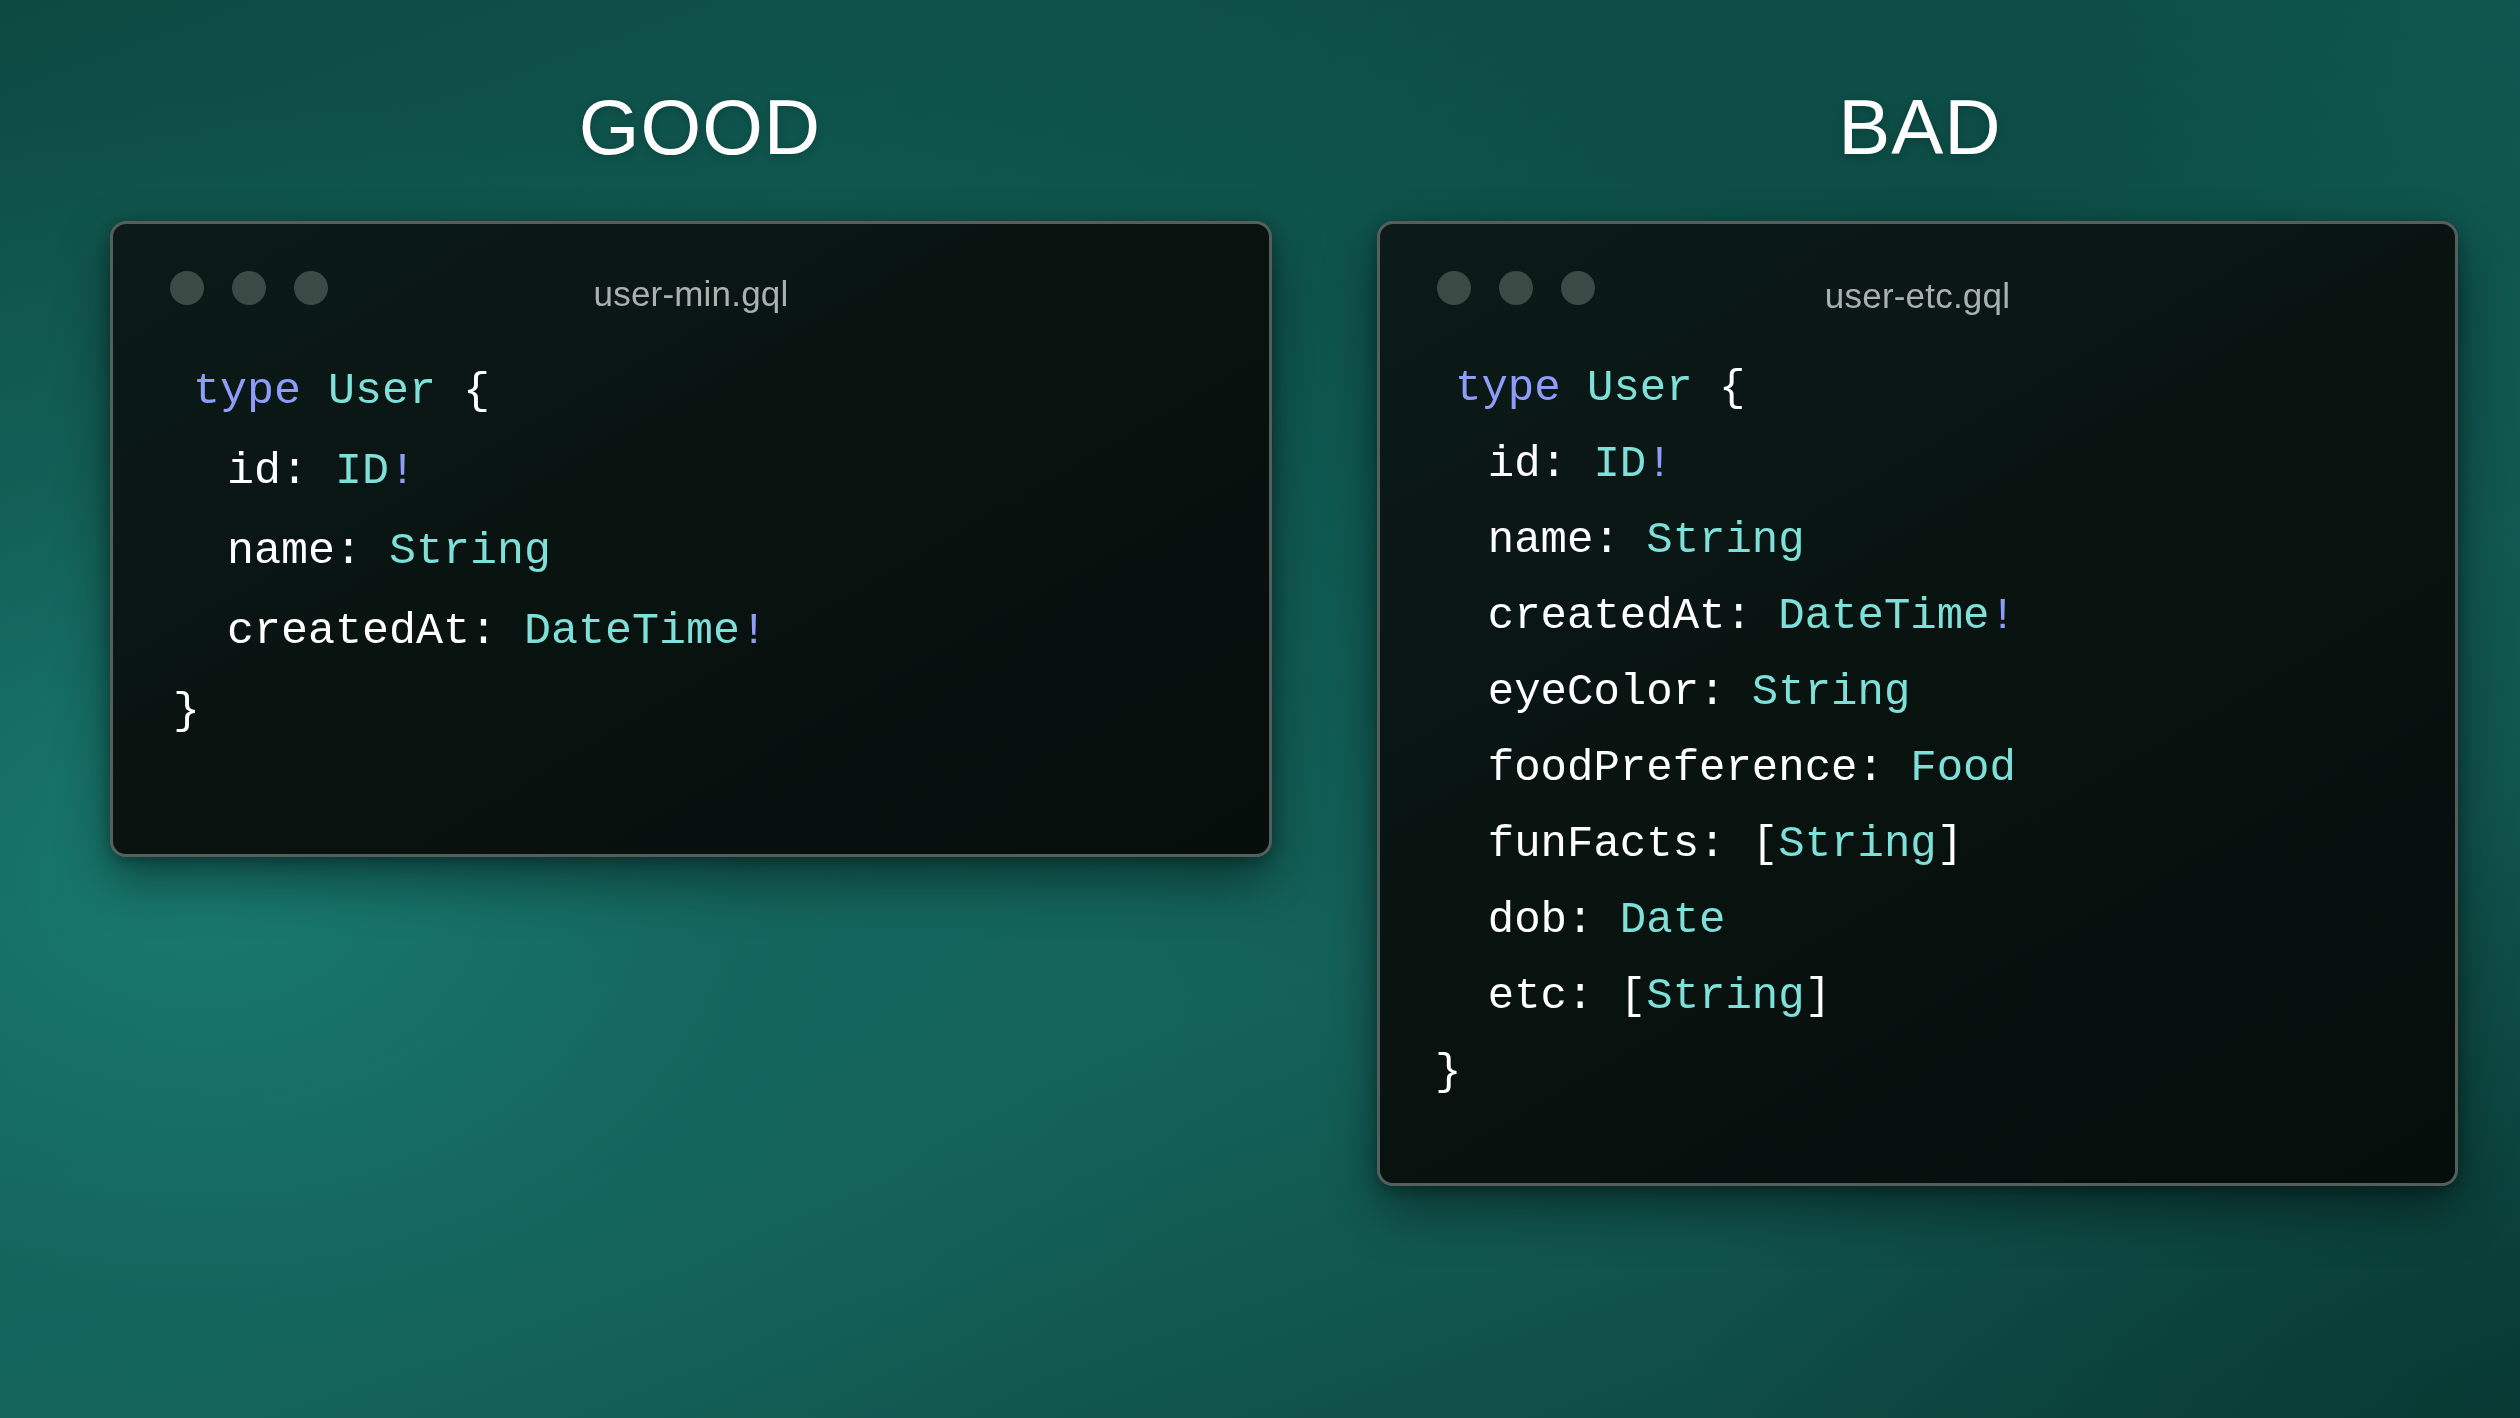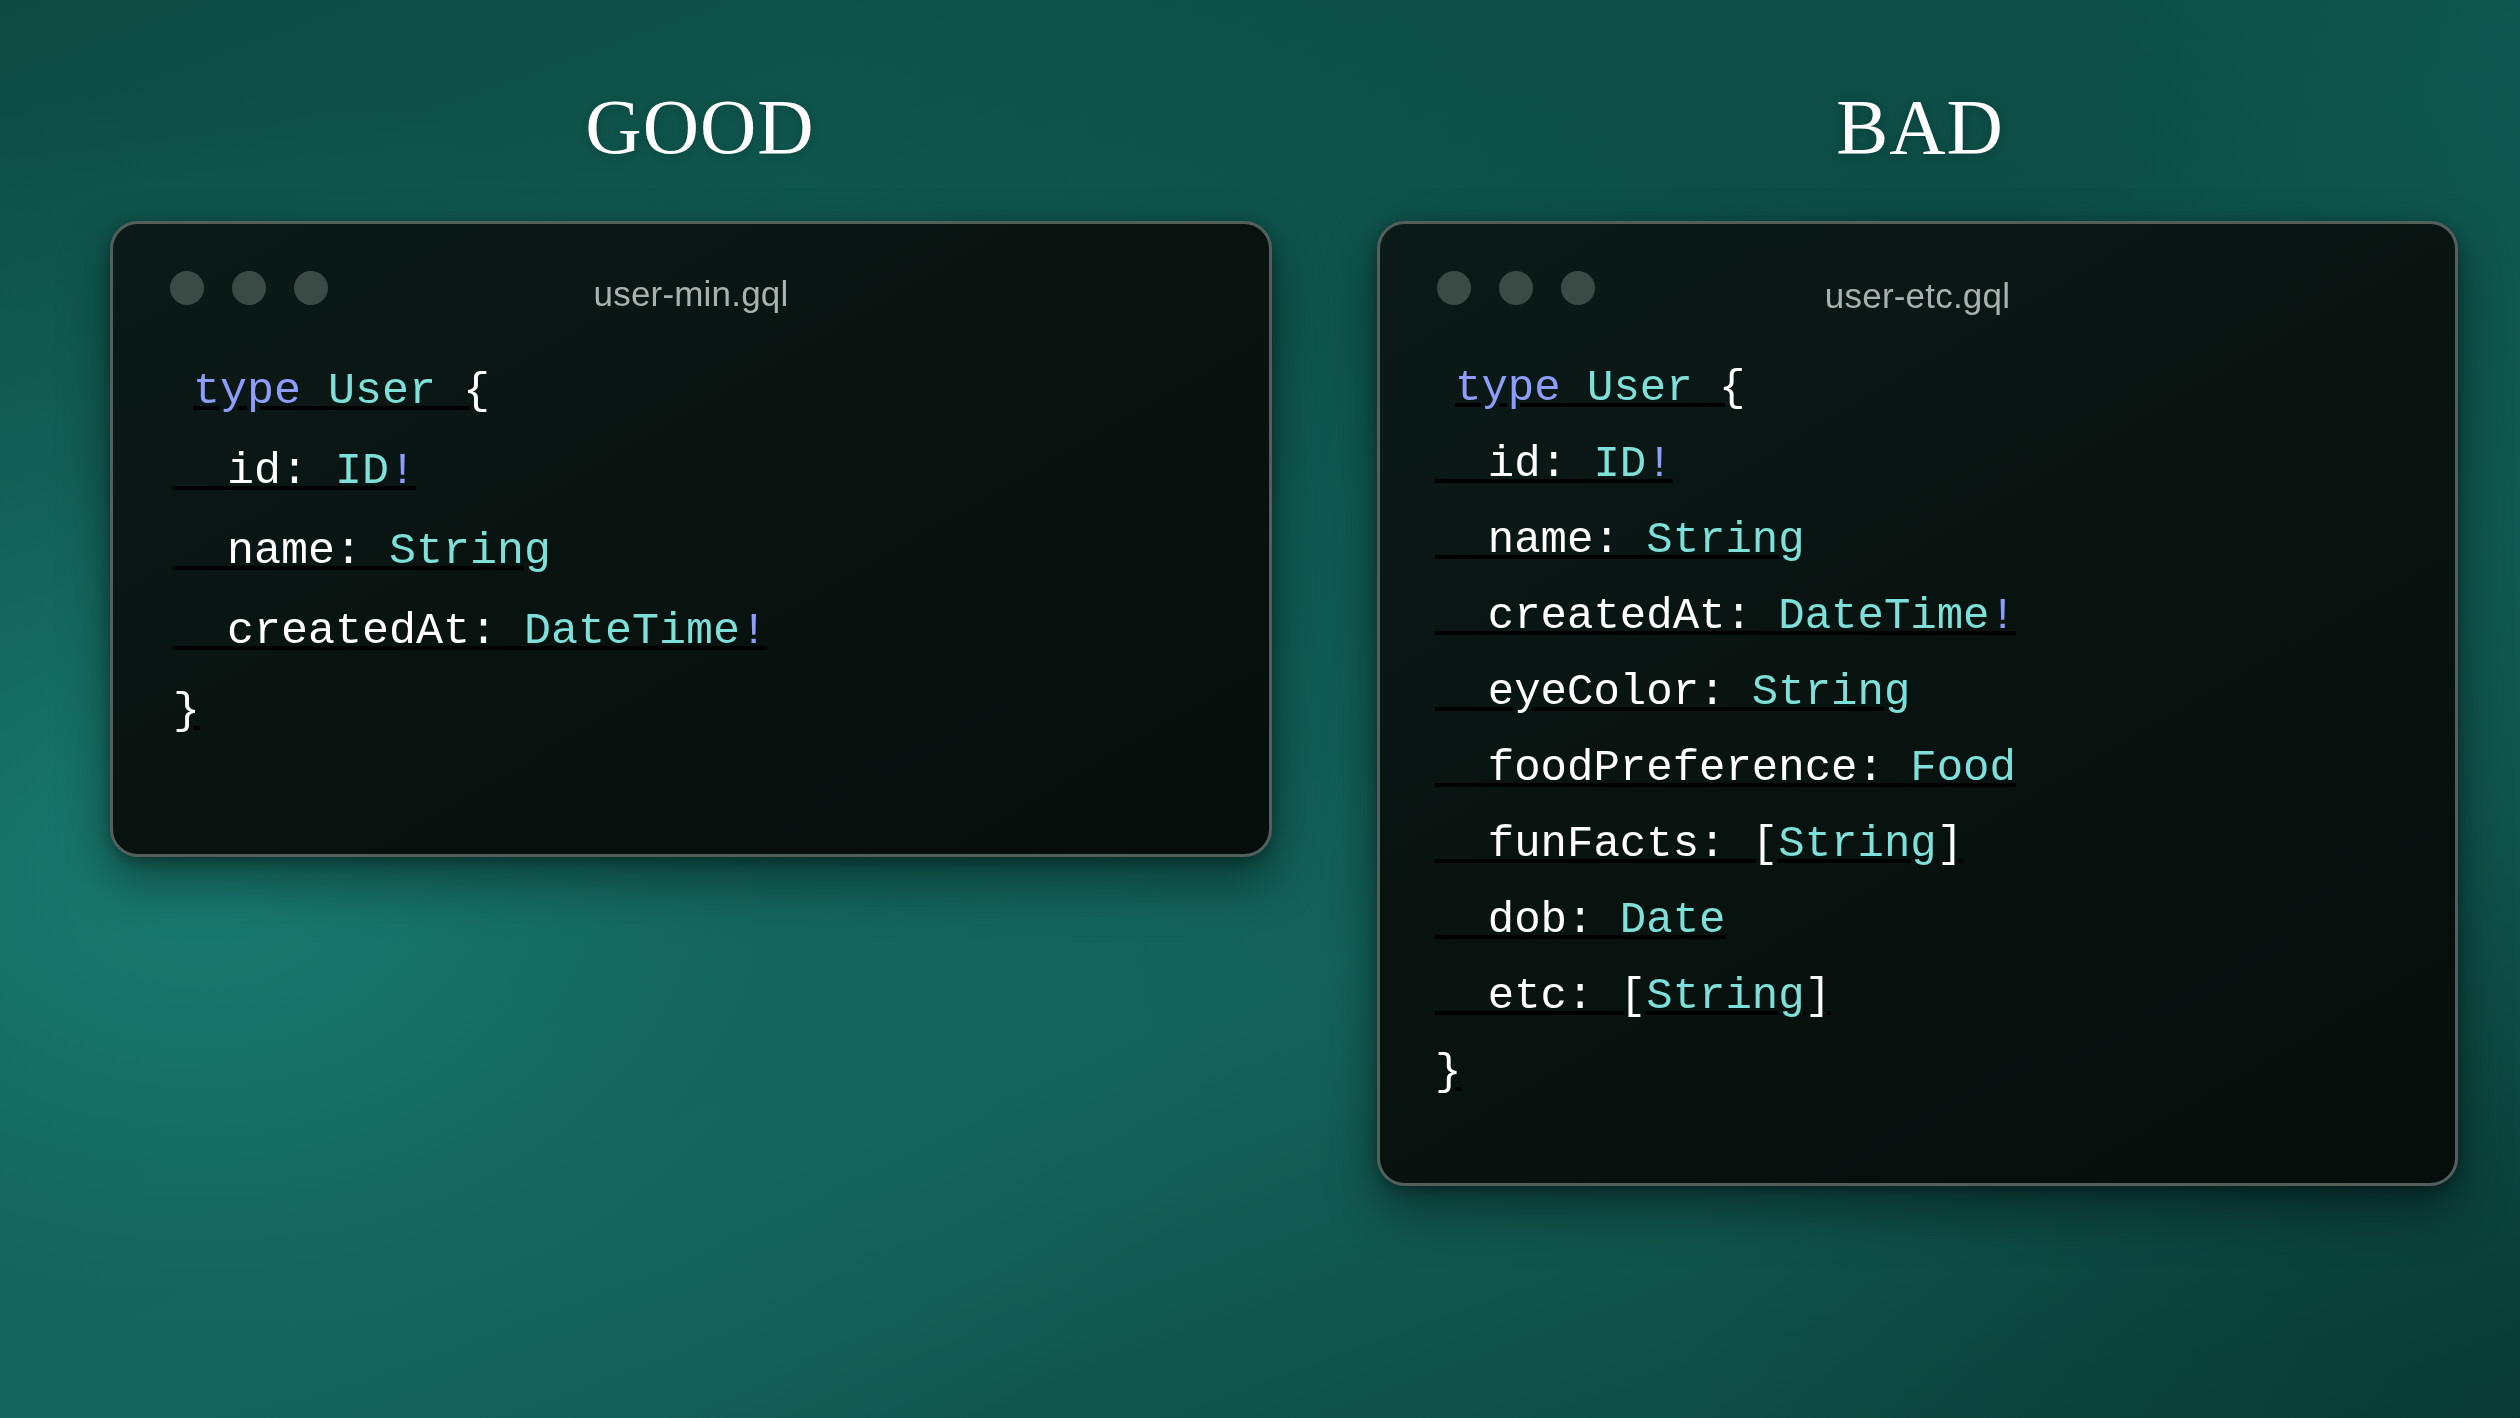--- a/index.html
+++ b/index.html
@@ -43,34 +43,32 @@
   .heading {
     position: absolute;
     color: #ffffff;
     font-size: 78px;
     font-weight: 300;
     letter-spacing: 1px;
     line-height: 1;
     white-space: nowrap;
     text-align: center;
     text-shadow: 0 2px 10px rgba(0,0,0,0.18);
-    font-family: Liberation Serif, serif;
   }
   #heading-good { left: 110px;  top: 88px; width: 1180px; }
   #heading-bad  { left: 1380px; top: 88px; width: 1080px; }
 
   
   .card {
     position: absolute;
     background: linear-gradient(150deg, #0c1b18 0%, #08120f 55%, #060e0c 100%);
     border: 3px solid #545e5b;
-    border-radius: 28px;
+    border-radius: 16px;
     box-shadow: 0 24px 52px rgba(0,0,0,0.42), 0 4px 14px rgba(0,0,0,0.3);
     overflow: hidden;
-    text-decoration: underline;
   }
   #card-good { left: 110px;  top: 221px; width: 1162px; height: 636px; }
   #card-bad  { left: 1377px; top: 221px; width: 1081px; height: 965px; }
 
   
   .titlebar {
     position: relative;
     height: 118px;
   }
   .dots {

